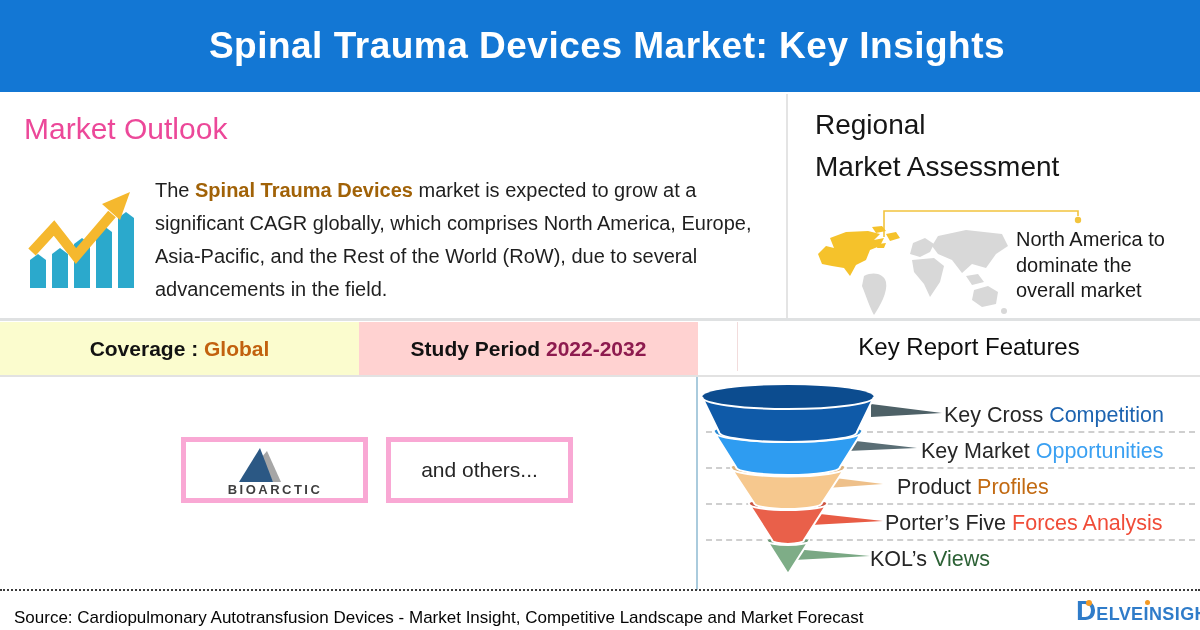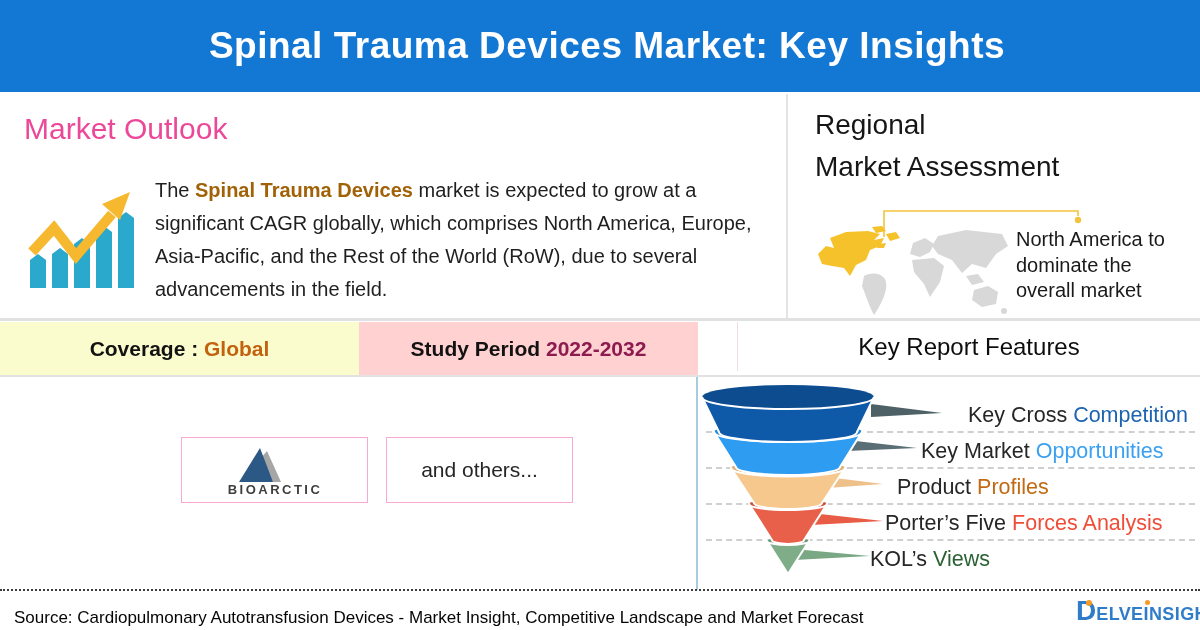--- a/index.html
+++ b/index.html
@@ -37,21 +37,21 @@
   .bar { position:absolute; top:322px; height:53px; display:flex; align-items:center; justify-content:center;
     font-size:21px; font-weight:700; white-space:pre; }
   .bar-coverage { left:0; width:359px; background:#FBFCCE; color:#121212; }
   .bar-study { left:359px; width:339px; background:#FFD2D1; color:#121212; }
   .krf-cell { position:absolute; left:737px; top:322px; width:463px; height:49px; background:#fff;
     border-left:1px solid #F2DCDC; display:flex; align-items:center; justify-content:center;
     font-size:24px; color:#0d0d0d; }
 
   
   .logo-box { position:absolute; top:437px; width:187px; height:66px; background:#fff;
-    border:1px solid #f9a8d4; display:flex; align-items:center; justify-content:center; }
+    border:5px solid #f9a8d4; display:flex; align-items:center; justify-content:center; }
   .box-bioarctic { left:181px; }
   .box-others { left:386px; font-size:21px; color:#262626; }
 
   
   .dash-line { position:absolute; left:706px; width:489px; height:0; border-top:2px dashed #CFCFCF; }
   .funnel-svg { position:absolute; left:697px; top:384px; }
   .f-row { position:absolute; white-space:nowrap; font-size:21.5px; line-height:27px; color:#262626; }
 
   
   .dotline { position:absolute; left:0; top:589px; width:1200px; height:0; border-top:2px dotted #3C3C3C; }
@@ -178,21 +178,21 @@
       <ellipse cx="91" cy="48" rx="74" ry="9" fill="#000" opacity="0.12"></ellipse>
       <path d="M17,48 A74,10 0 0 0 165,48 L143,83 A52,8 0 0 1 39,83 Z" fill="currentColor" stroke="#fff" stroke-width="2"></path>
     </g>
     <g style="color:#0F5AA8">
       <ellipse cx="91" cy="13" rx="86" ry="12" fill="currentColor"></ellipse>
       <ellipse cx="91" cy="13" rx="86" ry="12" fill="#000" opacity="0.15"></ellipse>
       <path d="M5,13 A86,12 0 0 0 177,13 L160,48 A69,10 0 0 1 22,48 Z" fill="currentColor" stroke="#fff" stroke-width="2"></path>
     </g>
   </svg>
 
-  <div class="f-row" style="left:968px; top:402px"><span>Key Cross </span><span style="color:#1C63B0">Competition</span></div>
+  <div class="f-row" style="left:944px; top:402px"><span>Key Cross </span><span style="color:#1C63B0">Competition</span></div>
   <div class="f-row" style="left:921px; top:438px"><span>Key Market </span><span style="color:#3AA0F2">Opportunities</span></div>
   <div class="f-row" style="left:897px; top:474px"><span>Product </span><span style="color:#C26A12">Profiles</span></div>
   <div class="f-row" style="left:885px; top:510px"><span>Porter’s Five </span><span style="color:#F04C38">Forces Analysis</span></div>
   <div class="f-row" style="left:870px; top:546px"><span>KOL’s </span><span style="color:#2C6135">Views</span></div>
 
   <div class="dotline"></div>
   <div class="source">Source: Cardiopulmonary Autotransfusion Devices - Market Insight, Competitive Landscape and Market Forecast</div>
 
   <div class="brand" style="color:#2F7CC9">
     <span class="brand-d">D</span>

